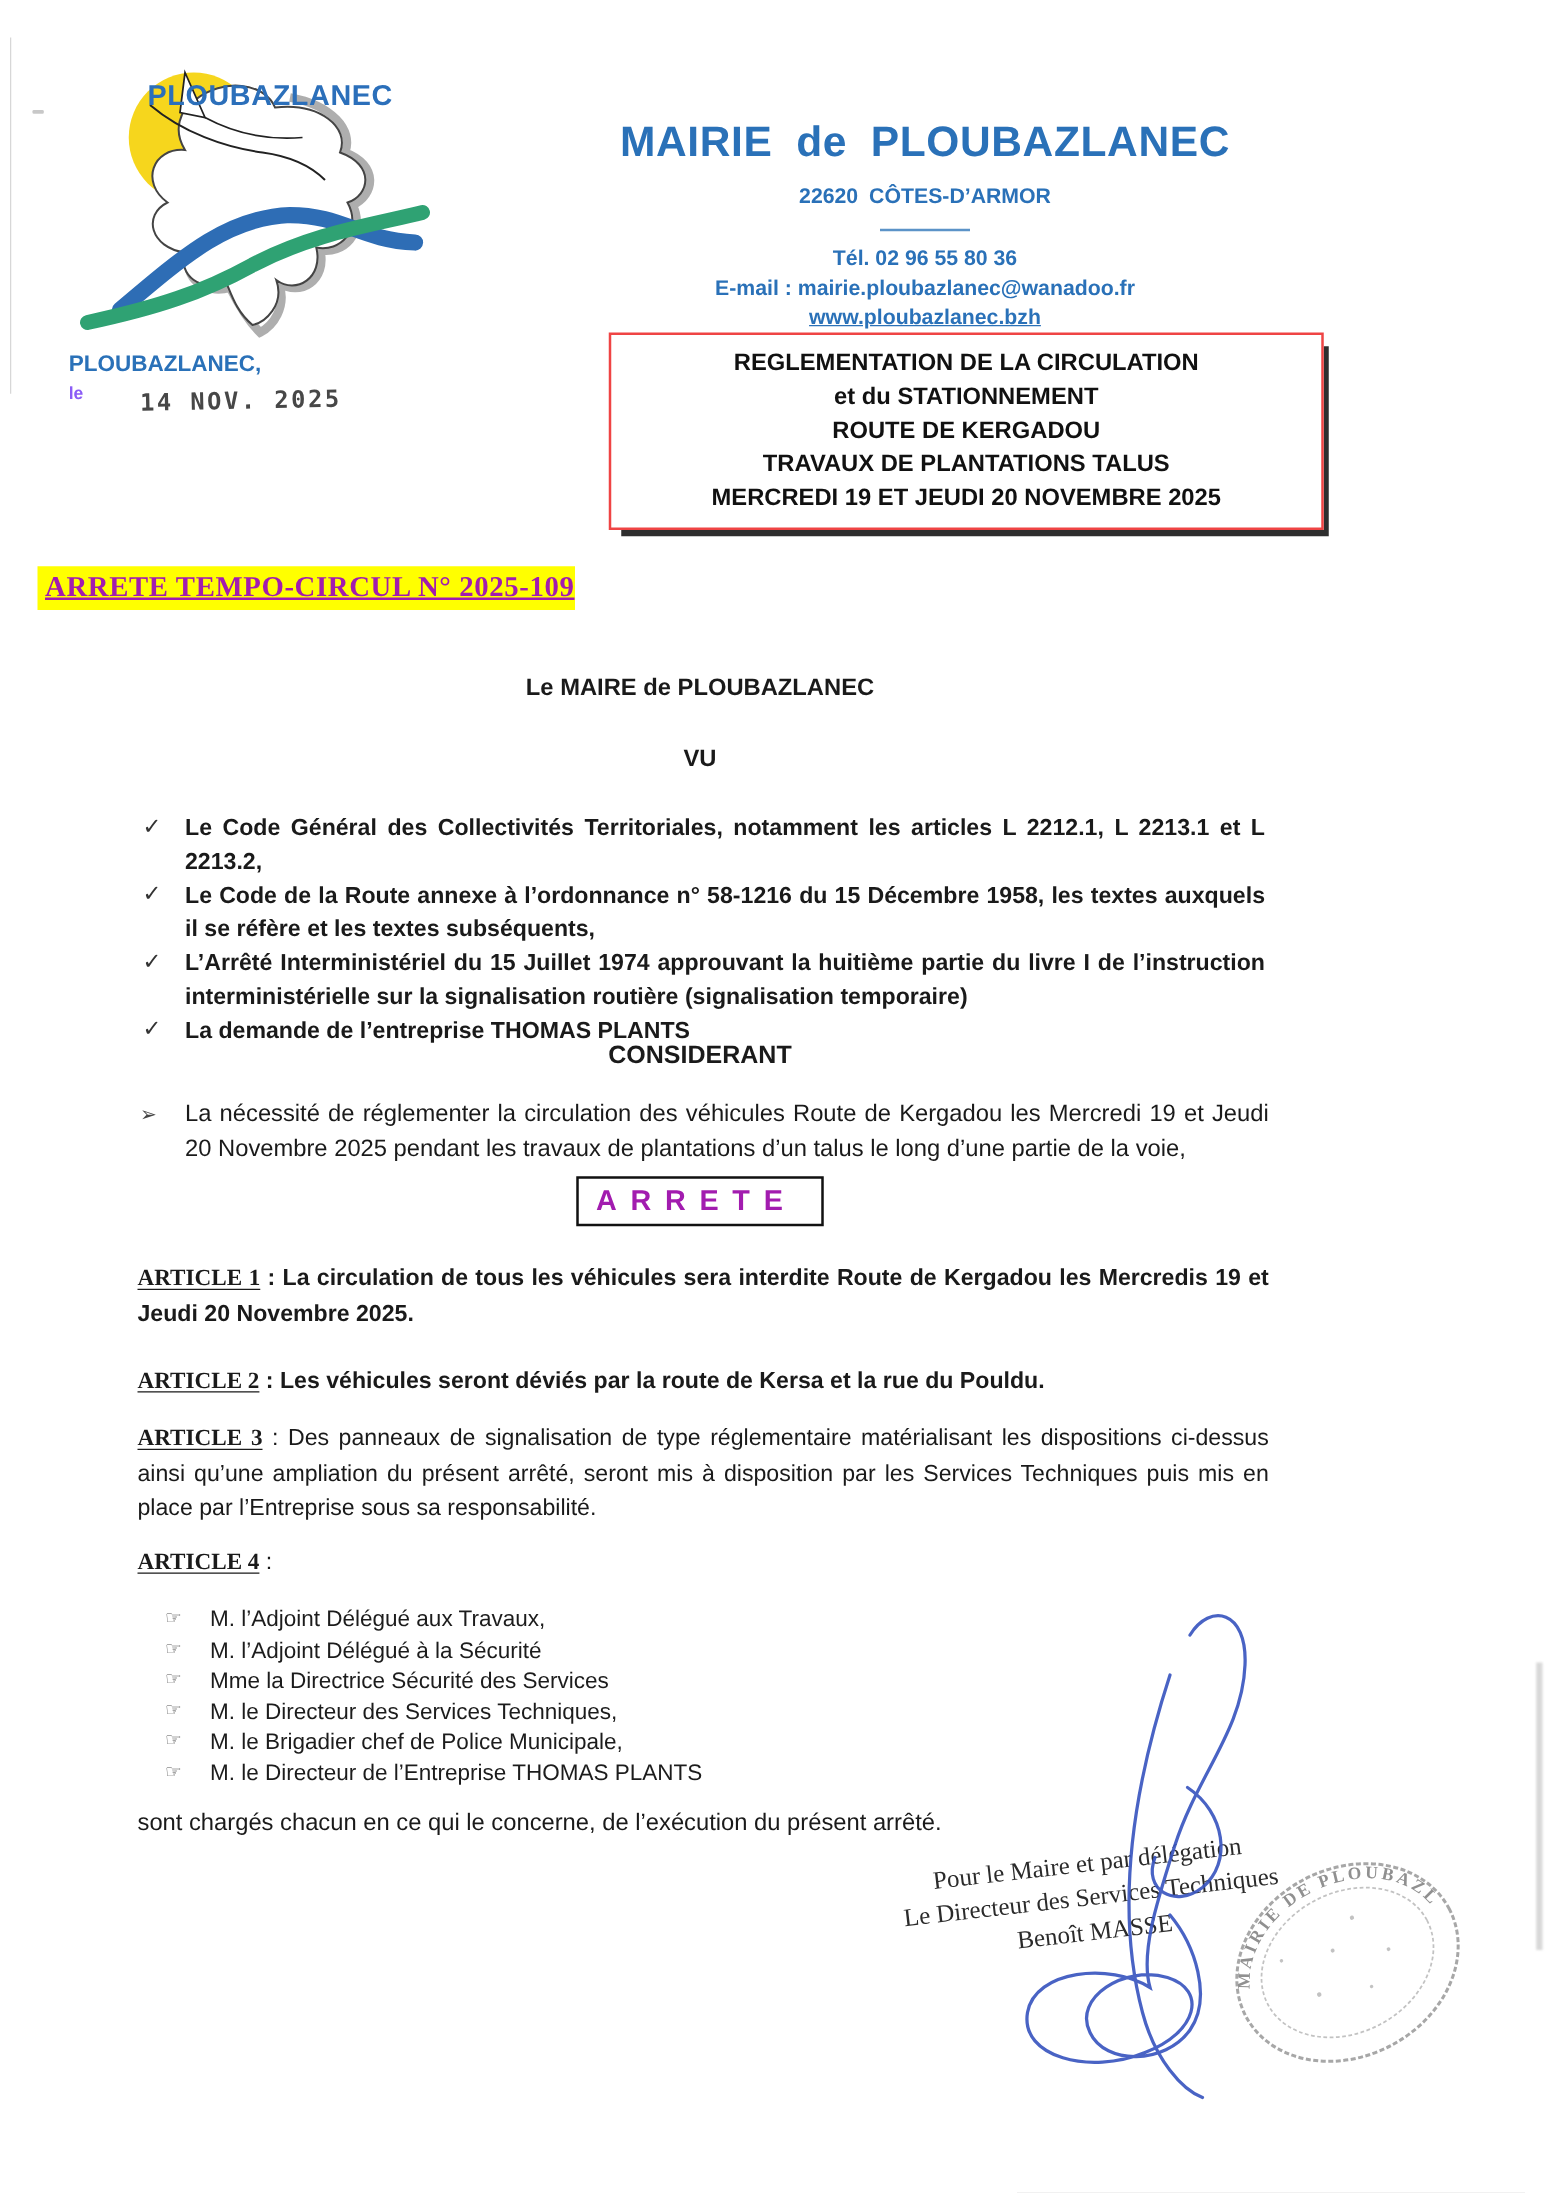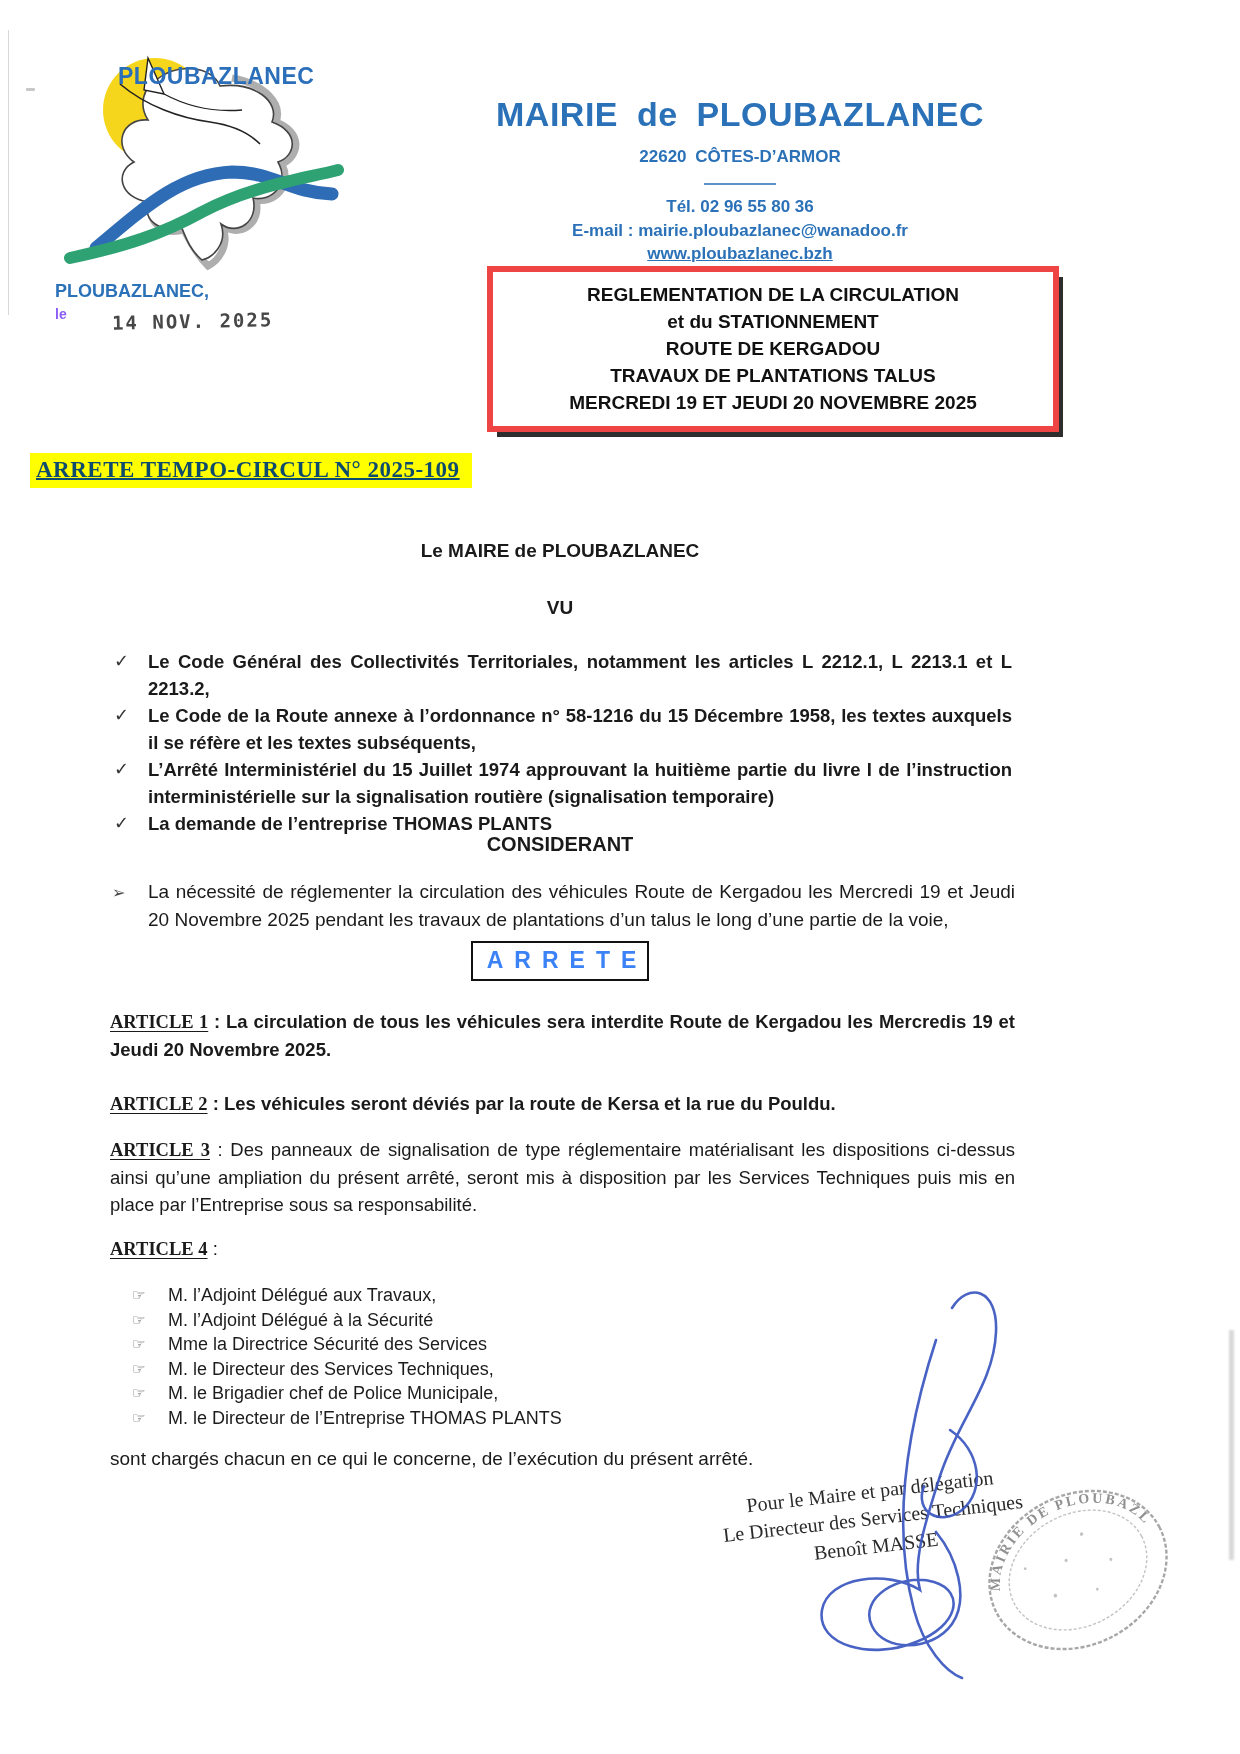--- a/index.html
+++ b/index.html
@@ -23,31 +23,31 @@
   .city{left:55px;top:281px;color:#2a71b8;font-size:18px;font-weight:bold;}
   .le{left:55px;top:306px;color:#8b5cf6;font-size:14px;font-weight:bold;}
   .datestamp{
     left:112px;top:310px;font-family:"DejaVu Sans Mono","Liberation Mono",monospace;
     font-size:19px;font-weight:600;color:#474747;letter-spacing:2px;transform:rotate(-1.2deg);
   }
 
   
   .subject-box{
     left:487px;top:266px;width:572px;box-sizing:border-box;
-    border:6px solid #ef4444;background:#fff;
+    border:2px solid #ef4444;background:#fff;
     box-shadow:7px 8px 0 -3px #2e2e2e;
     padding:9px 6px 10px 6px;text-align:center;
   }
   .subject-box div{font-size:19px;font-weight:bold;line-height:27px;color:#111;}
 
   
   .ref{
-    left:30px;top:453px;background:#ffff00;color:#0c4a6e;
+    left:30px;top:453px;background:#ffff00;color:#a21caf;
     font-family:"Liberation Serif","DejaVu Serif",serif;
-    font-size:23px;font-weight:bold;padding:4px 12px 5px 6px;
+    font-size:23px;font-weight:bold;padding:4px 0 5px 6px;
     text-decoration:underline;text-decoration-thickness:2px;letter-spacing:.5px;
   }
 
   
   .center-col{left:110px;width:900px;text-align:center;}
   .h-bold{font-size:19px;font-weight:bold;}
 
   
   .vu-list{left:110px;top:648px;width:902px;}
   .vu-item{position:relative;padding-left:38px;font-size:18.5px;font-weight:bold;
@@ -55,22 +55,22 @@
   .bullet-check{position:absolute;left:4px;top:0;font-weight:normal;font-size:18px;color:#333;}
 
   
   .cons-para{left:110px;top:878px;width:905px;position:relative;padding-left:0;}
   .cons-inner{position:relative;padding-left:38px;font-size:19px;line-height:28px;text-align:justify;}
   .bullet-arrow{position:absolute;left:2px;top:1px;font-size:16px;color:#444;}
 
   
   .arrete-wrap{left:110px;top:941px;width:900px;text-align:center;}
   .arrete-box{
-    display:inline-block;border:2.5px solid #111;padding:4px 0 5px 14px;
-    font-size:23px;font-weight:bold;letter-spacing:11px;color:#3b82f6;
+    display:inline-block;border:2.5px solid #111;padding:4px 20px 5px 14px;
+    font-size:23px;font-weight:bold;letter-spacing:11px;color:#a21caf;
   }
 
   
   .article{width:905px;font-size:18.5px;line-height:27px;text-align:justify;}
   .article .art-label{font-weight:bold;text-decoration:underline;text-underline-offset:3px;font-family:Liberation Serif, serif;}
   .art-bold{font-weight:bold;}
 
   
   .notif-list{left:132px;top:1283px;}
   .notif-item{position:relative;padding-left:36px;font-size:18px;line-height:24.5px;color:#1c1c1c;}

